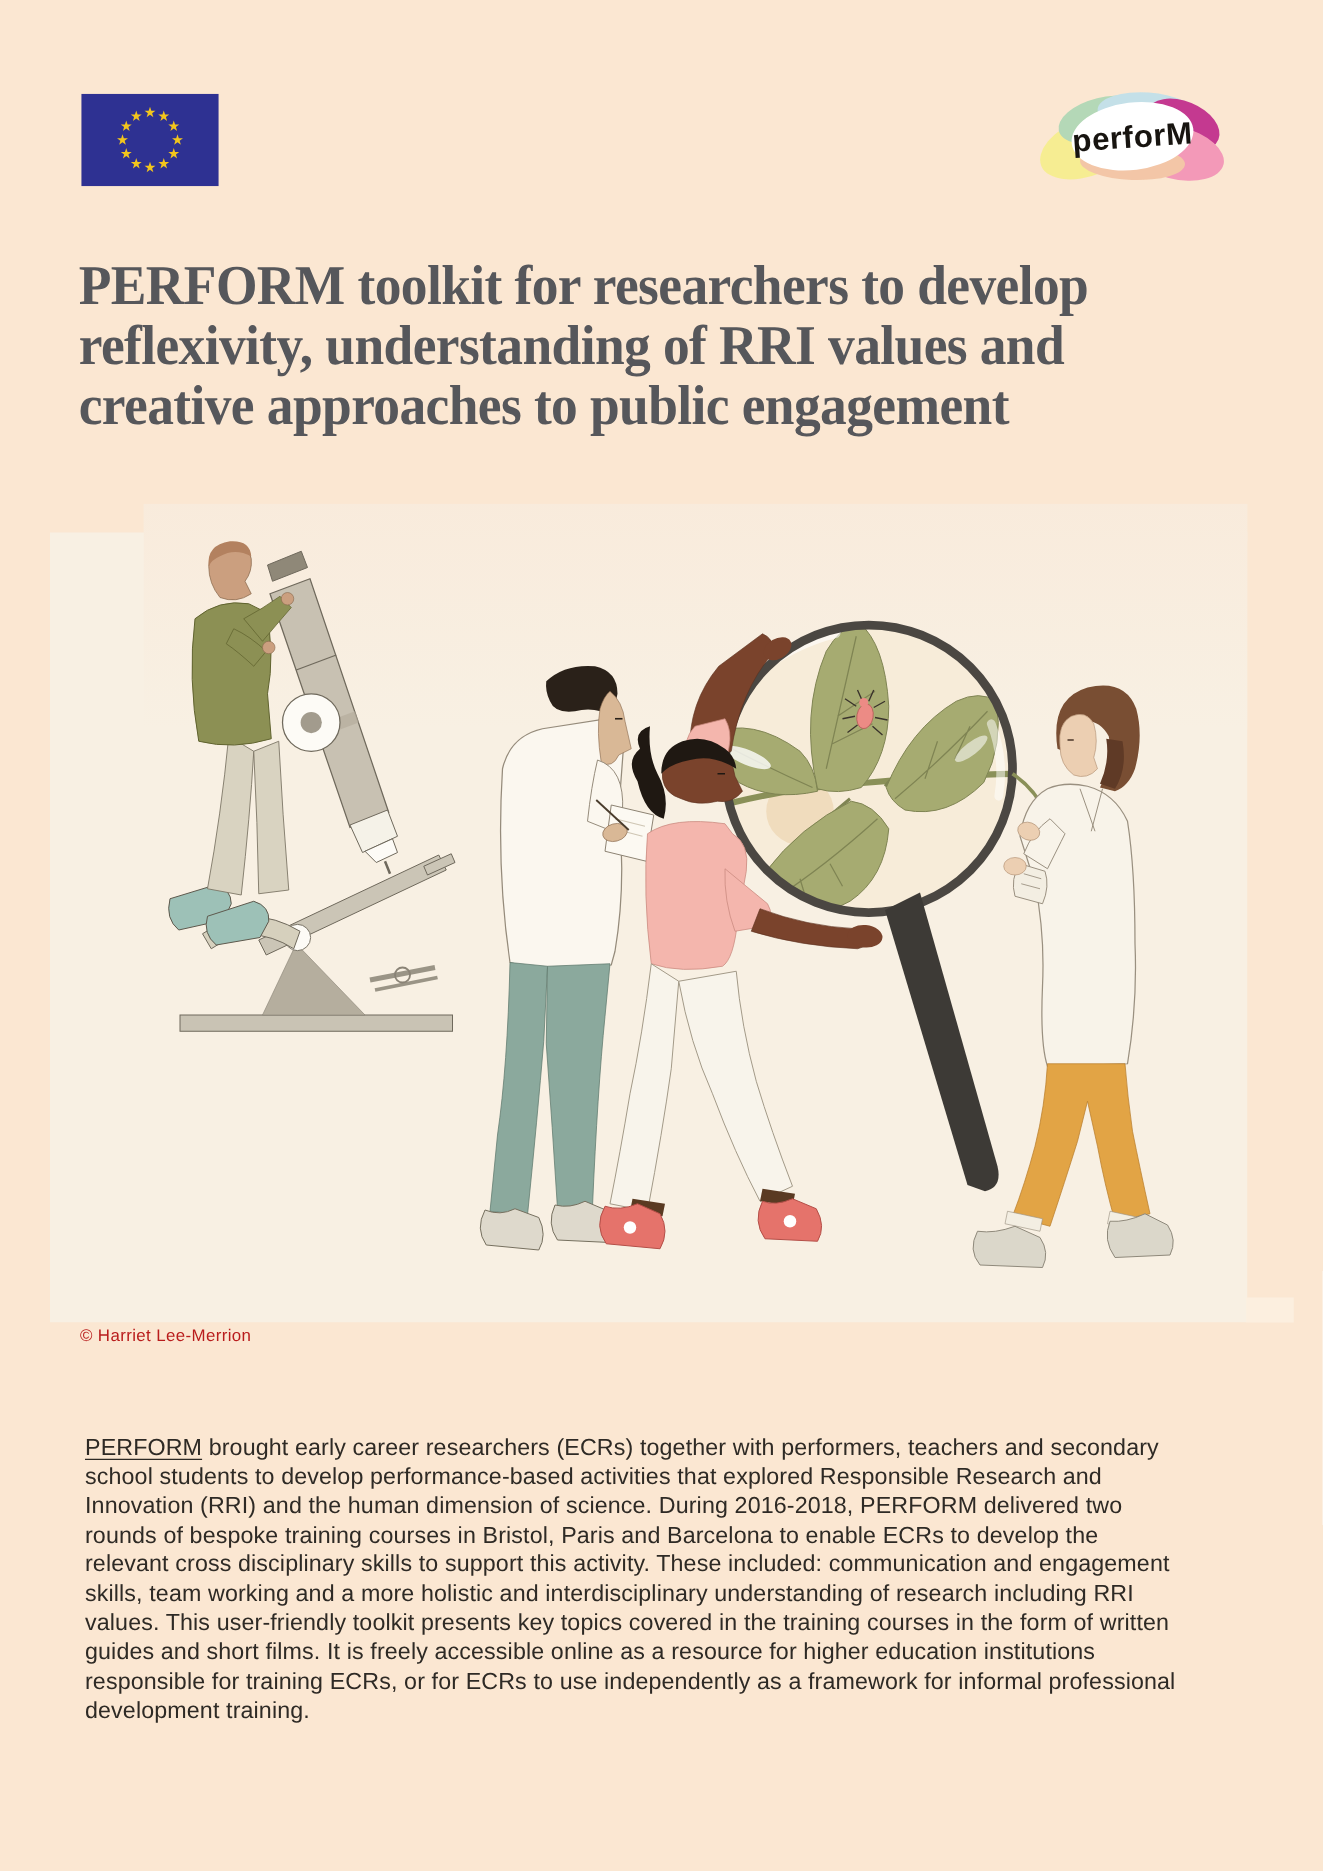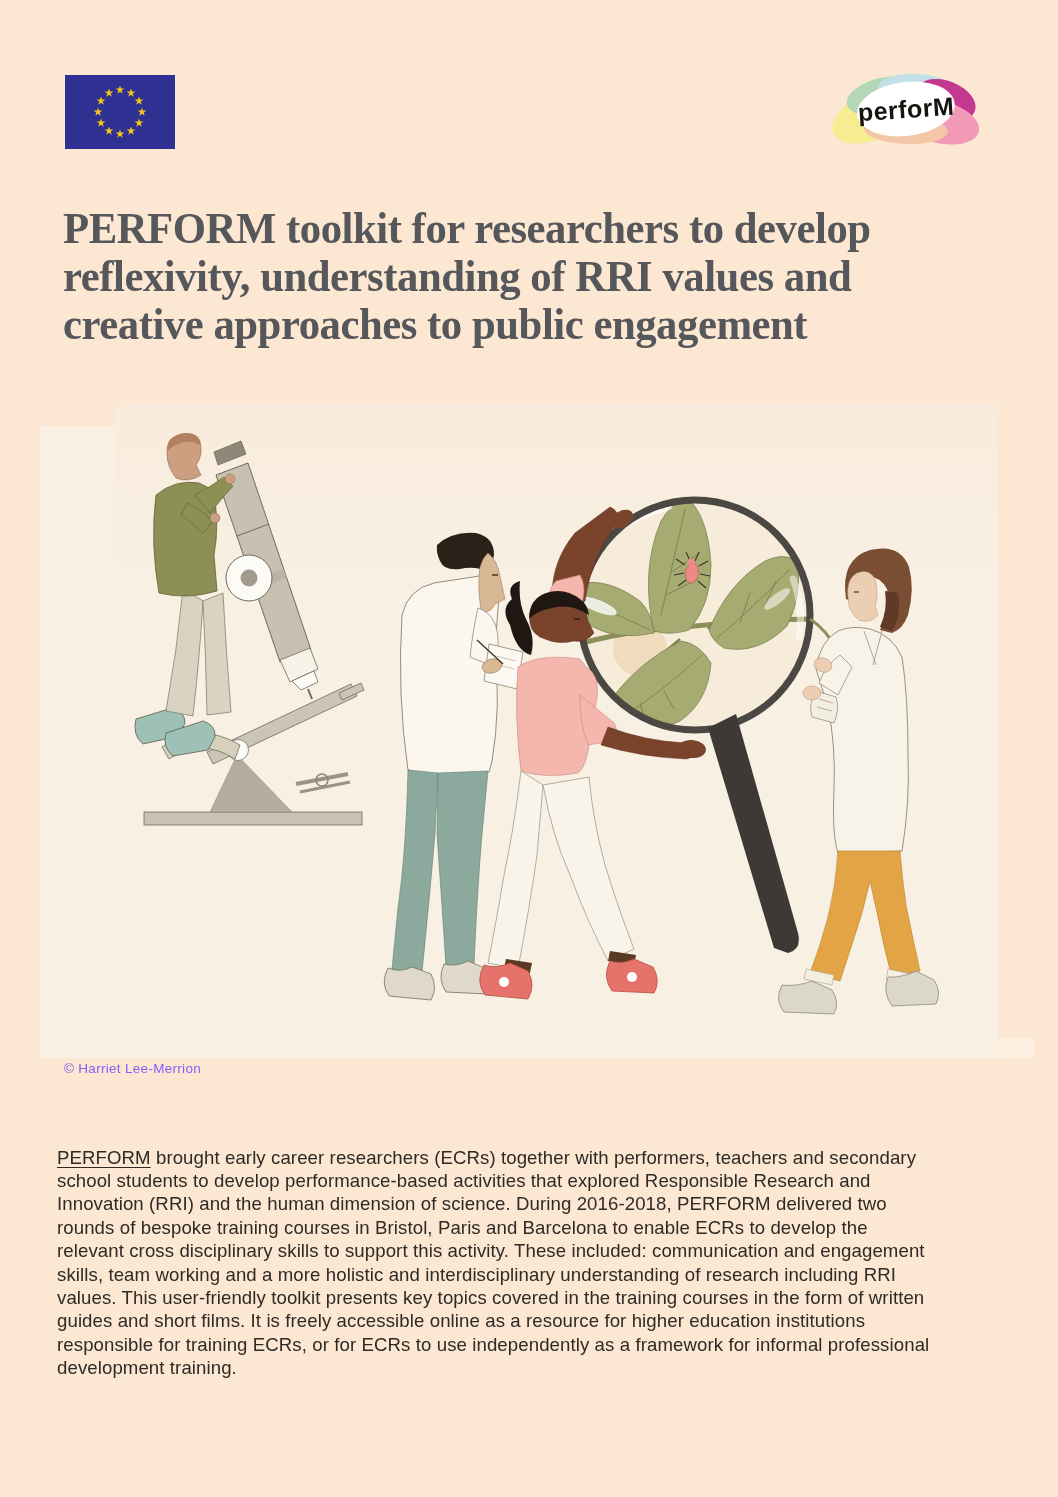--- a/index.html
+++ b/index.html
@@ -19,24 +19,24 @@
     font-size:45px;line-height:48px;
     letter-spacing:-0.5px;
     color:#56575b;
     transform:scaleX(0.95);transform-origin:0 0;
     white-space:nowrap;
   }
   .illustration{position:absolute;left:40px;top:403px;}
   .scan-patch{position:absolute;left:997px;top:1038px;width:38px;height:20px;background:#fcefdf;}
   .caption{
     position:absolute;left:64px;top:1061px;
-    font-size:13.5px;color:#8b5cf6;letter-spacing:0.3px;
+    font-size:13.5px;color:#b91c1c;letter-spacing:0.3px;
   }
   .body-text{
-    position:absolute;left:57px;top:1127px;width:880px;
+    position:absolute;left:68px;top:1127px;width:880px;
     font-size:18.6px;line-height:23.4px;color:#2e2a25;
     letter-spacing:0.1px;
   }
   .body-text .lead-link{
     text-decoration:underline;
     text-underline-offset:3px;
     color:#2e2a25;
     cursor:pointer;
   }
 </style>

